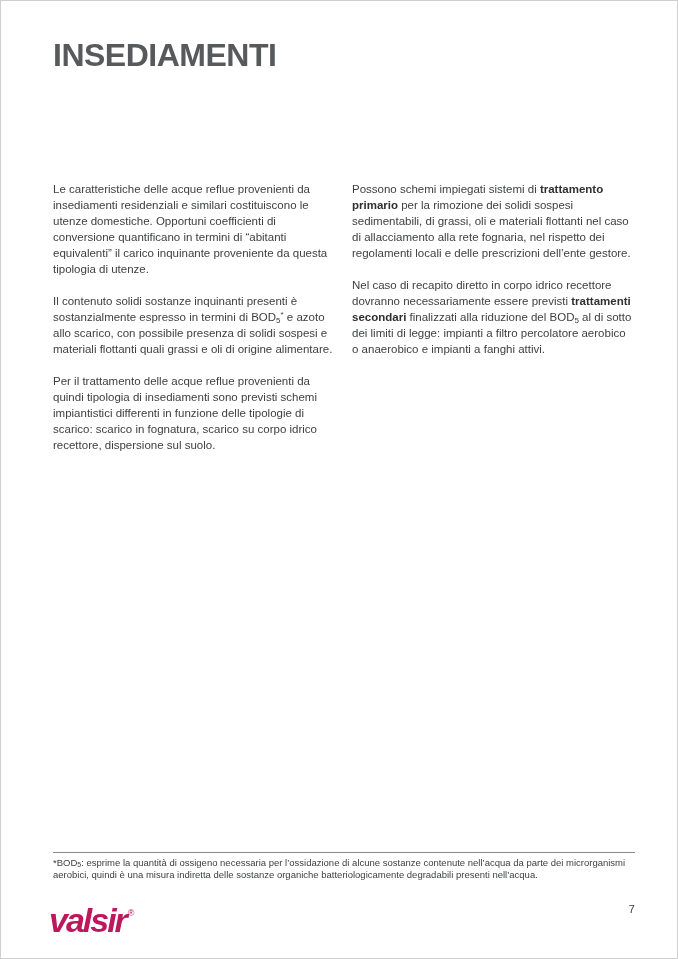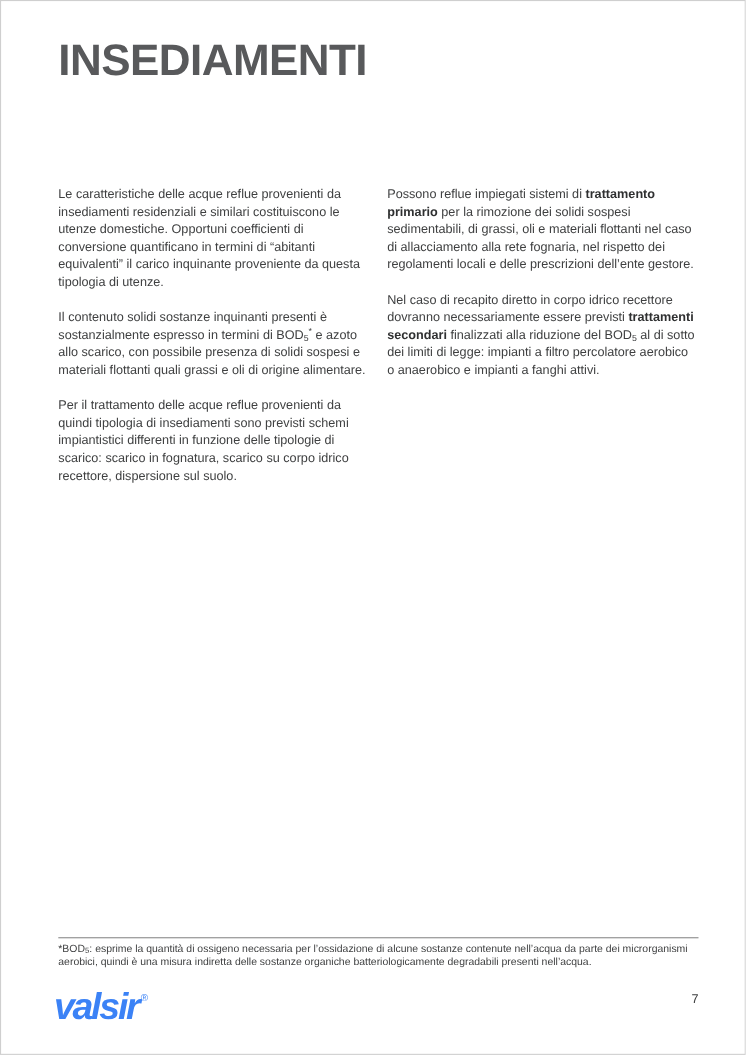--- a/index.html
+++ b/index.html
@@ -12,41 +12,41 @@
     border: 1px solid #cfcfcf;
     font-family: "Liberation Sans", sans-serif;
     overflow: hidden;
   }
   .title {
     position: absolute;
     left: 52px;
     top: 30px;
     color: #58595b;
     font-weight: bold;
-    font-size: 40px;
+    font-size: 32px;
     line-height: 48px;
     letter-spacing: -0.5px;
   }
   .title .title-line { display: block; white-space: nowrap; }
   .content {
     position: absolute;
     left: 52px;
     top: 164px;
     width: 582px;
     display: flex;
     gap: 16px;
   }
   .col {
     width: 286px;
     font-size: 11.5px;
     line-height: 16px;
     color: #3f4041;
     text-align: left;
   }
-  .col p { margin: 4px 0 16px 0; }
+  .col p { margin: 16px 0 16px 0; }
   .col b { font-weight: bold; color: #2f3031; }
   sub { font-size: 8px; line-height: 0; vertical-align: -2px; }
   sup { font-size: 8px; line-height: 0; vertical-align: 4px; }
   .footnote-rule {
     position: absolute;
     left: 52px;
     width: 582px;
     top: 851px;
     border-top: 1px solid #8a8a8a;
   }
@@ -57,25 +57,25 @@
     top: 856px;
     font-size: 9.5px;
     line-height: 12px;
     color: #3f4041;
   }
   .footnote sub { vertical-align: -1px; font-size: 7px; }
   .footer-logo {
     position: absolute;
     left: 48px;
     top: 888px;
-    color: #3b82f6;
+    color: #be185d;
     font-style: italic;
     font-weight: bold;
     font-size: 34px;
-    line-height: 36px;
+    line-height: 48px;
     letter-spacing: -2px;
   }
   .footer-logo .reg {
     font-size: 9px;
     font-style: normal;
     font-weight: normal;
     vertical-align: 16px;
     letter-spacing: 0;
     margin-left: 2px;
   }
@@ -98,21 +98,21 @@
 
   <div class="content">
 
     <div class="col">
       <p><span>Le caratteristiche delle acque reflue provenienti da insediamenti residenziali e similari costituiscono le utenze domestiche. Opportuni coefficienti di conversione quantificano in termini di “abitanti equivalenti” il carico inquinante proveniente da questa tipologia di utenze.</span></p>
       <p><span>Il contenuto solidi sostanze inquinanti presenti è sostanzialmente espresso in termini di BOD</span><sub>5</sub><sup>*</sup><span> e azoto allo scarico, con possibile presenza di solidi sospesi e materiali flottanti quali grassi e oli di origine alimentare.</span></p>
       <p><span>Per il trattamento delle acque reflue provenienti da quindi tipologia di insediamenti sono previsti schemi impiantistici differenti in funzione delle tipologie di scarico: scarico in fognatura, scarico su corpo idrico recettore, dispersione sul suolo.</span></p>
     </div>
 
     <div class="col">
-      <p><span>Possono reflue impiegati sistemi di </span><b>trattamento primario</b><span> per la rimozione dei solidi sospesi sedimentabili, di grassi, oli e materiali flottanti nel caso di allacciamento alla rete fognaria, nel rispetto dei regolamenti locali e delle prescrizioni dell’ente gestore.</span></p>
+      <p><span>Possono schemi impiegati sistemi di </span><b>trattamento primario</b><span> per la rimozione dei solidi sospesi sedimentabili, di grassi, oli e materiali flottanti nel caso di allacciamento alla rete fognaria, nel rispetto dei regolamenti locali e delle prescrizioni dell’ente gestore.</span></p>
       <p><span>Nel caso di recapito diretto in corpo idrico recettore dovranno necessariamente essere previsti </span><b>trattamenti secondari</b><span> finalizzati alla riduzione del BOD</span><sub>5</sub><span> al di sotto dei limiti di legge: impianti a filtro percolatore aerobico o anaerobico e impianti a fanghi attivi.</span></p>
     </div>
 
   </div>
 
   <div class="footnote-rule"></div>
 
   <div class="footnote">
     <span>*BOD</span><sub>5</sub><span>: esprime la quantità di ossigeno necessaria per l’ossidazione di alcune sostanze contenute nell’acqua da parte dei microrganismi aerobici, quindi è una misura indiretta delle sostanze organiche batteriologicamente degradabili presenti nell’acqua.</span>
   </div>

